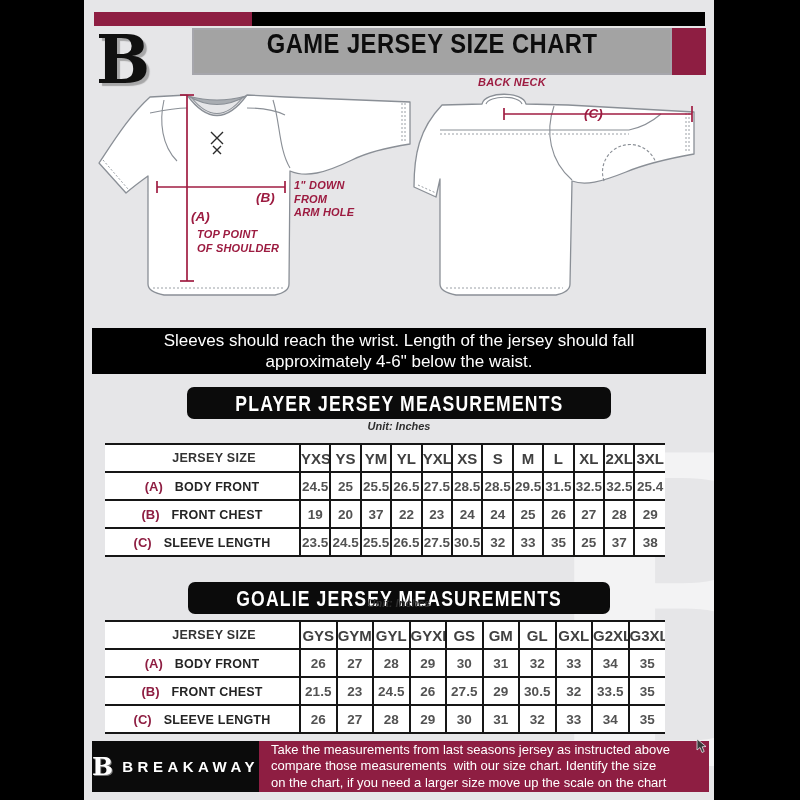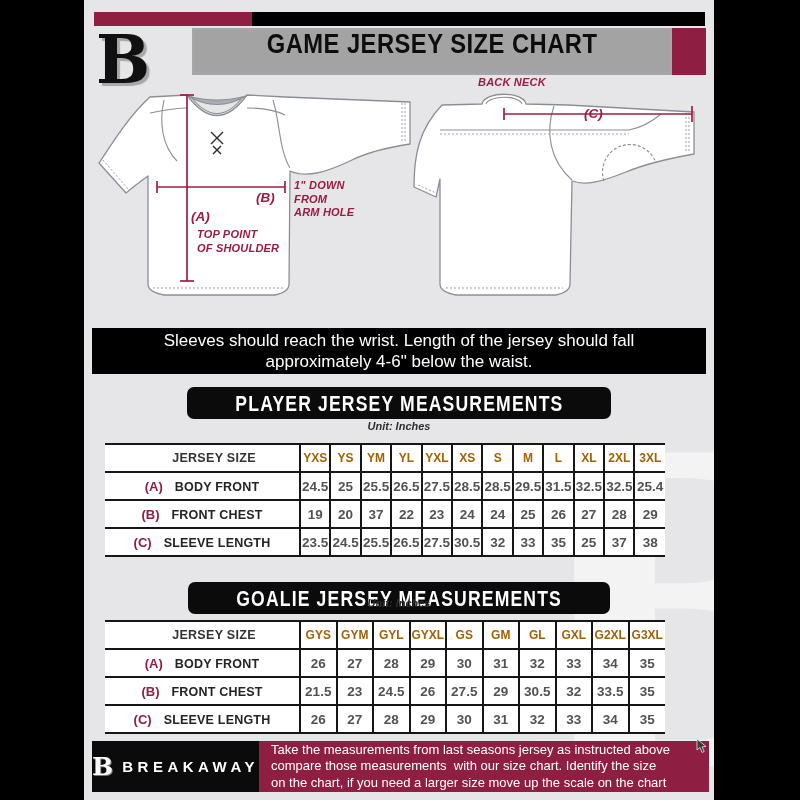--- a/index.html
+++ b/index.html
@@ -51,21 +51,21 @@
   .unit{position:absolute;left:0;width:630px;text-align:center;z-index:1;
        font-size:11px;font-style:italic;font-weight:bold;color:#2e2e2e;}
   #unit1{top:420px;} #unit2{top:597px;}
 
   
   table.size{position:absolute;left:21px;width:560px;border-collapse:collapse;table-layout:fixed;z-index:1;}
   #table1{top:443px;} #table2{top:620px;}
   .size th,.size td{background:#fff;border-top:2px solid #161616;border-bottom:2px solid #161616;
        height:26px;text-align:center;vertical-align:middle;padding:0;overflow:hidden;}
   .size th+th,.size td+td{border-left:2px solid #161616;}
-  .size th{font-size:12px;font-weight:bold;color:#a16207;}
+  .size th{font-size:15px;font-weight:bold;color:#404040;}
   .size th.corner{width:170px;font-size:12.5px;color:#333;letter-spacing:.3px;padding-left:24px;}
   .size td{font-size:13.5px;font-weight:bold;color:#525252;}
   .size td.rowlabel{font-size:12.5px;}
   .size td.rowlabel .key{color:#8E1E42;font-weight:bold;font-size:13px;margin-right:6px;}
   .size td.rowlabel .lab{color:#242424;font-weight:bold;letter-spacing:.2px;padding-left:6px;}
 
   
   .footer{position:absolute;left:8px;top:741px;width:617px;height:51px;display:flex;z-index:2;}
   .footer-black{width:167px;background:#0b0b0b;display:flex;align-items:center;justify-content:center;gap:9px;}
   .footer-logo{color:#fff;font-family:"DejaVu Serif",serif;font-weight:bold;font-size:25px;line-height:25px;

